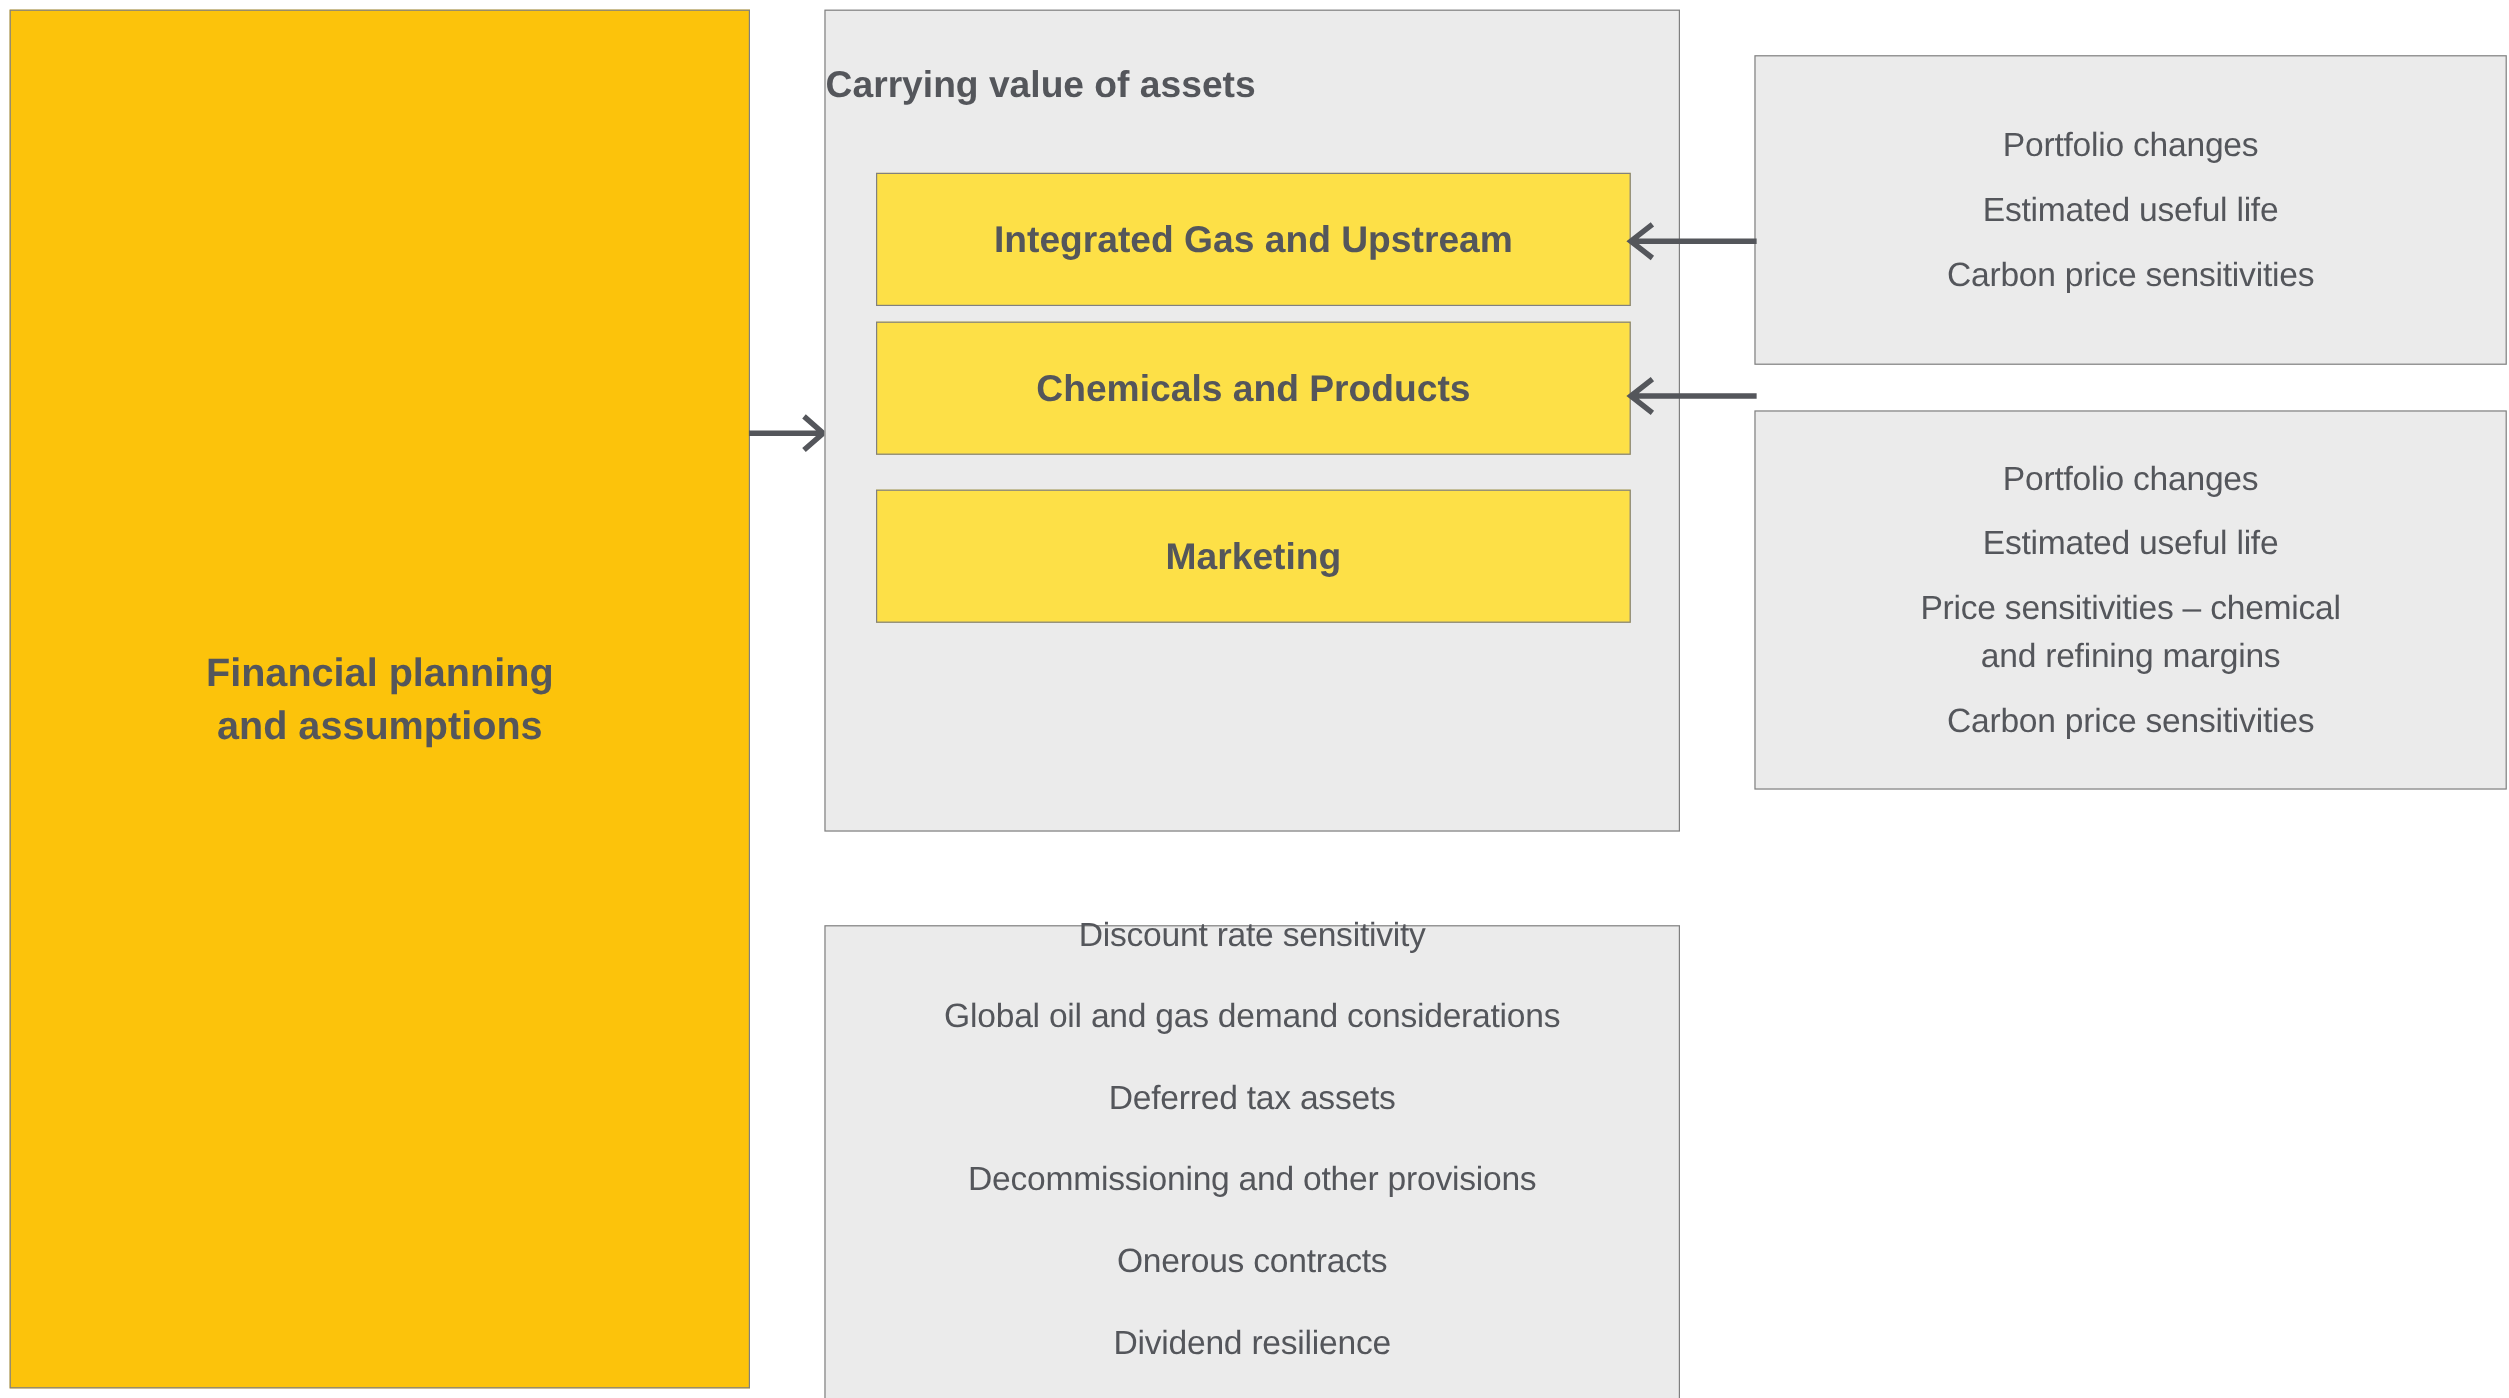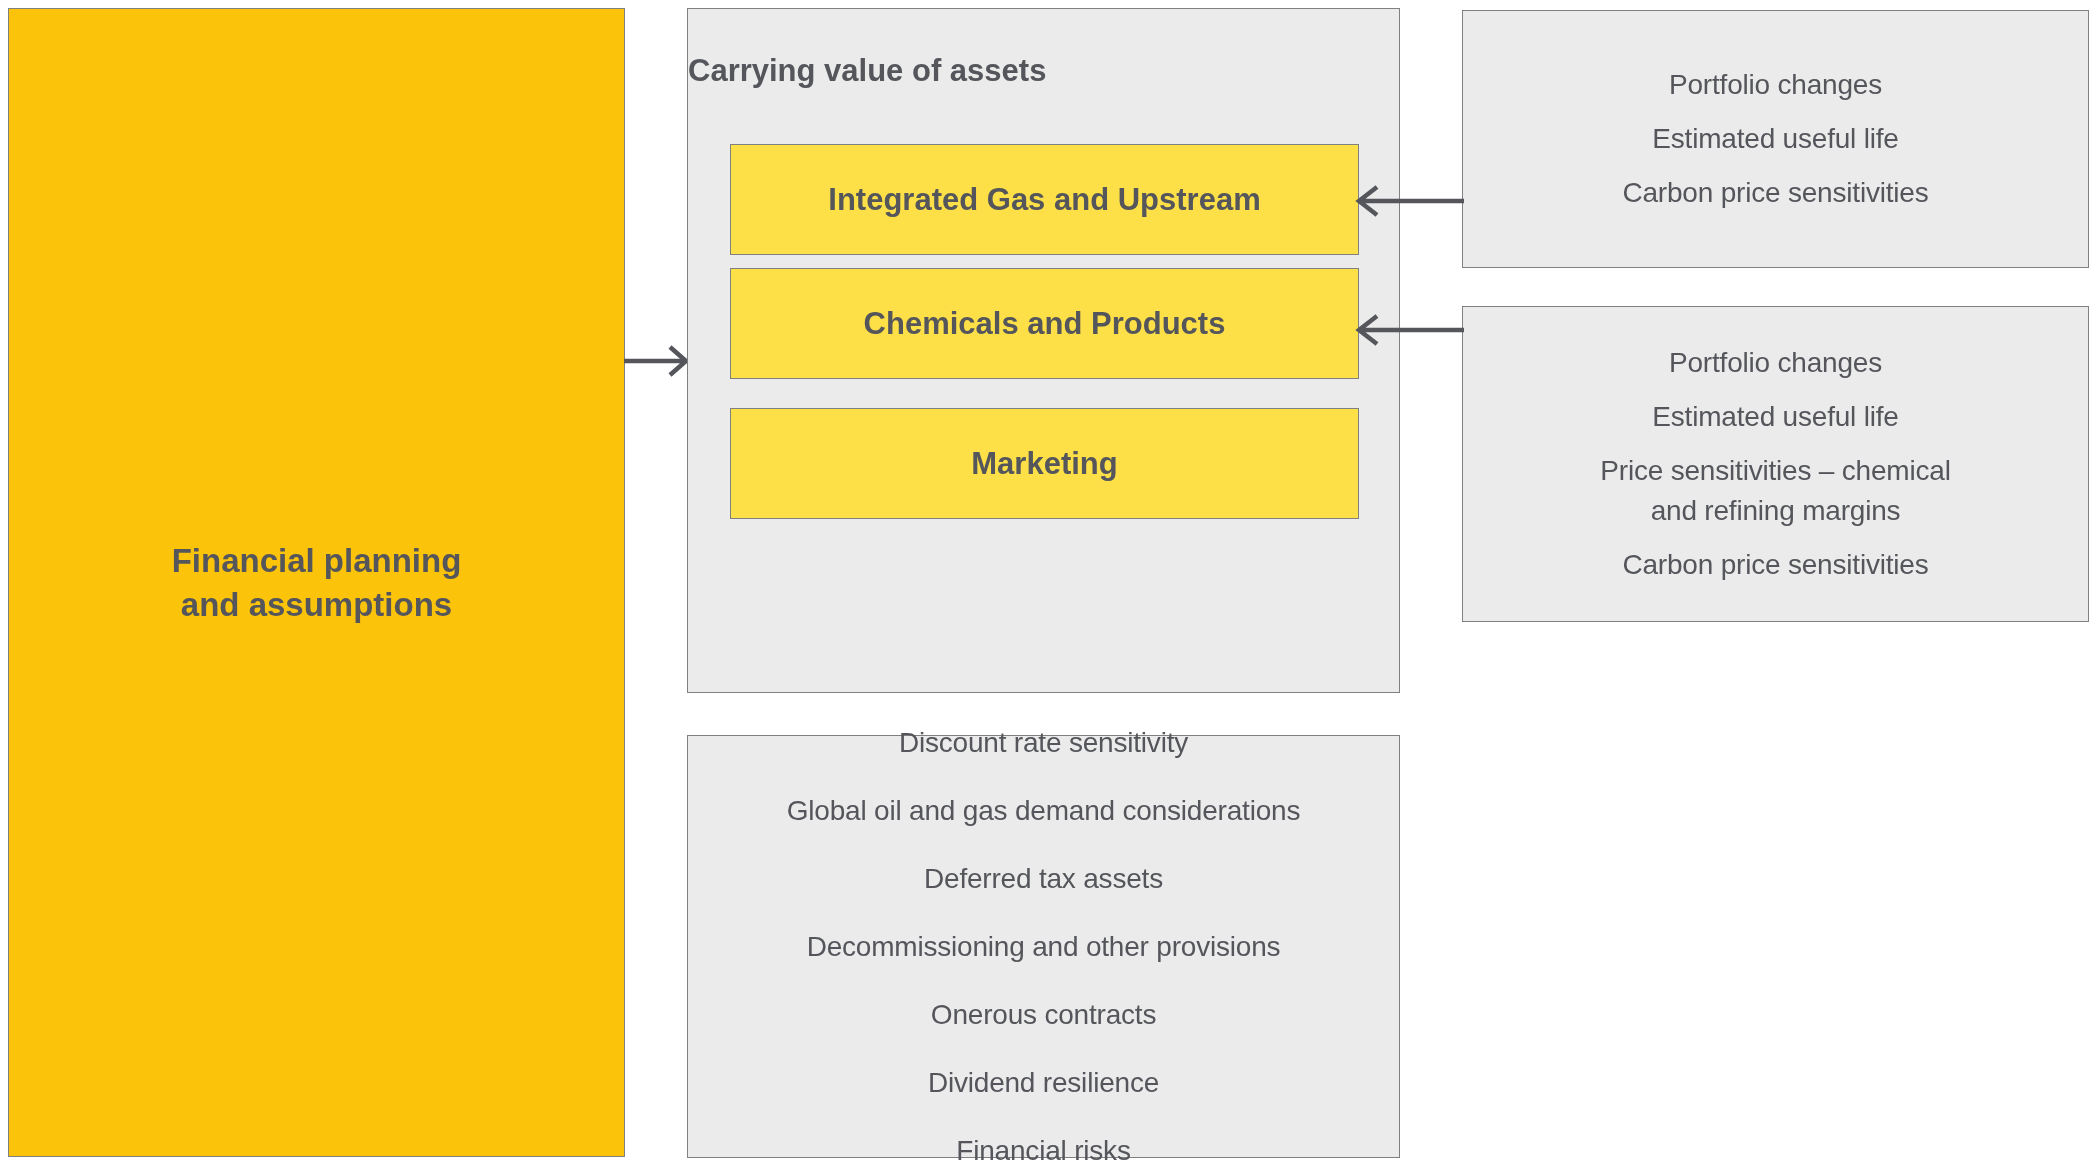--- a/index.html
+++ b/index.html
@@ -43,20 +43,21 @@
     background:#fde047;border:1.5px solid var(--panel-border);
     box-sizing:border-box;
     display:flex;align-items:center;justify-content:center;
     font-weight:bold;font-size:31px;text-align:center;
   }
   .seg-1{top:135px;} .seg-2{top:259px;} .seg-3{top:399px;} .seg-4{top:531px;}
   .list-panel{
     display:flex;flex-direction:column;
     align-items:center;justify-content:center;
     gap:14px;
+    margin-top:36px;
   }
   .considerations-box{left:687px;top:735px;width:713px;height:423px;gap:28px;}
   .factors-top-box{left:1462px;top:10px;width:627px;height:258px;}
   .factors-bottom-box{left:1462px;top:306px;width:627px;height:316px;}
   .li{
     font-size:28px;line-height:40px;letter-spacing:-0.2px;
     text-align:center;white-space:pre-line;
   }
   .arrow{color:var(--arrow);}
   .arrow svg{display:block;}

